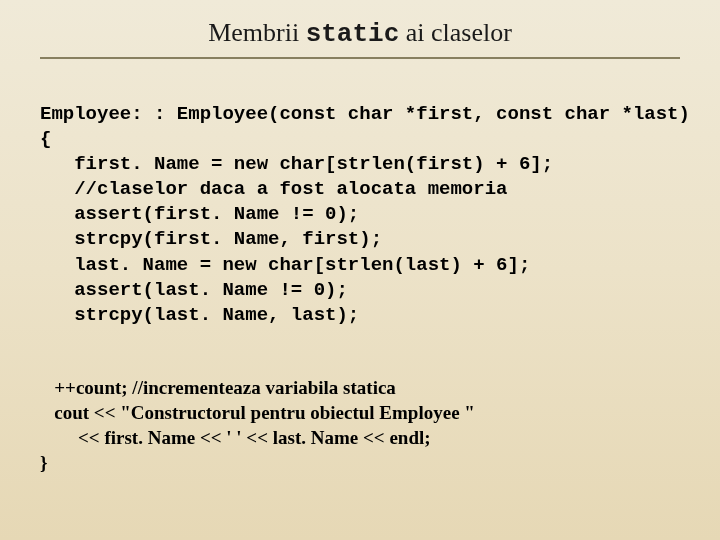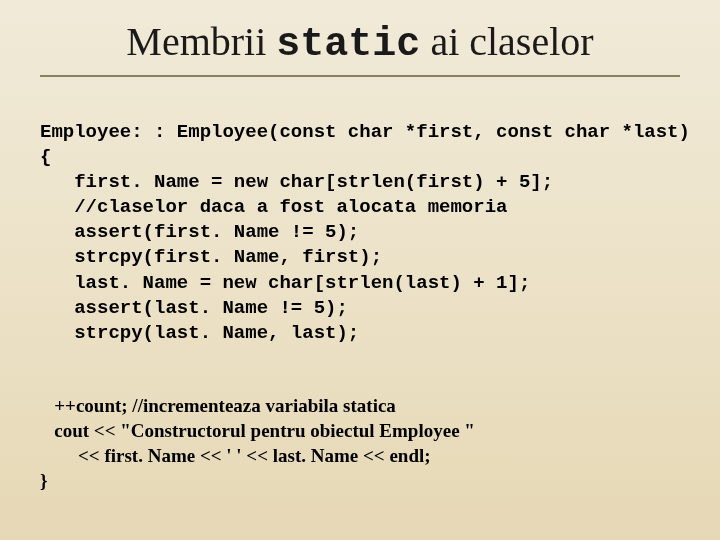--- a/index.html
+++ b/index.html
@@ -13,21 +13,21 @@
   }
   .slide {
     width: 720px;
     height: 540px;
     box-sizing: border-box;
     padding: 18px 40px 20px 40px;
     position: relative;
   }
   .title {
     text-align: center;
-    font-size: 40px;
+    font-size: 26px;
     color: #1a1a1a;
     margin: 0 0 8px 0;
     font-weight: normal;
   }
   .title .mono {
     font-family: "Courier New", Courier, monospace;
     font-weight: bold;
   }
   .divider {
     border: none;
@@ -52,26 +52,26 @@
 
 <div class="slide">
   <h1 class="title">
     <span>Membrii </span><span class="mono">static</span><span> ai claselor</span>
   </h1>
   <hr class="divider">
 
   <div class="code">
 <span>Employee: : Employee(const char *first, const char *last)</span>
 <span>{</span>
-<span>   first. Name = new char[strlen(first) + 5];</span>
+<span>   first. Name = new char[strlen(first) + 6];</span>
 <span>   //claselor daca a fost alocata memoria</span>
-<span>   assert(first. Name != 5);</span>
+<span>   assert(first. Name != 0);</span>
 <span>   strcpy(first. Name, first);</span>
-<span>   last. Name = new char[strlen(last) + 1];</span>
-<span>   assert(last. Name != 5);</span>
+<span>   last. Name = new char[strlen(last) + 6];</span>
+<span>   assert(last. Name != 0);</span>
 <span>   strcpy(last. Name, last);</span></div>
 
   <div class="code block2">
 <span>   ++count; //incrementeaza variabila statica</span>
 <span>   cout &lt;&lt; "Constructorul pentru obiectul Employee "</span>
 <span>        &lt;&lt; first. Name &lt;&lt; ' ' &lt;&lt; last. Name &lt;&lt; endl;</span>
 <span>}</span></div>
 </div>
 
 </body></html>

